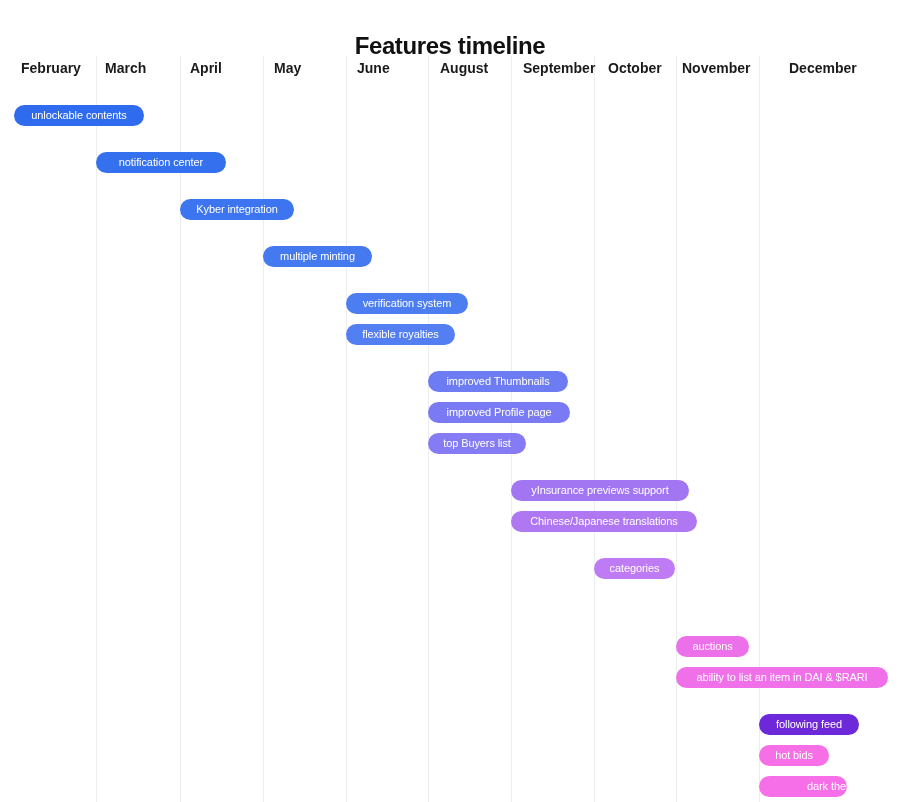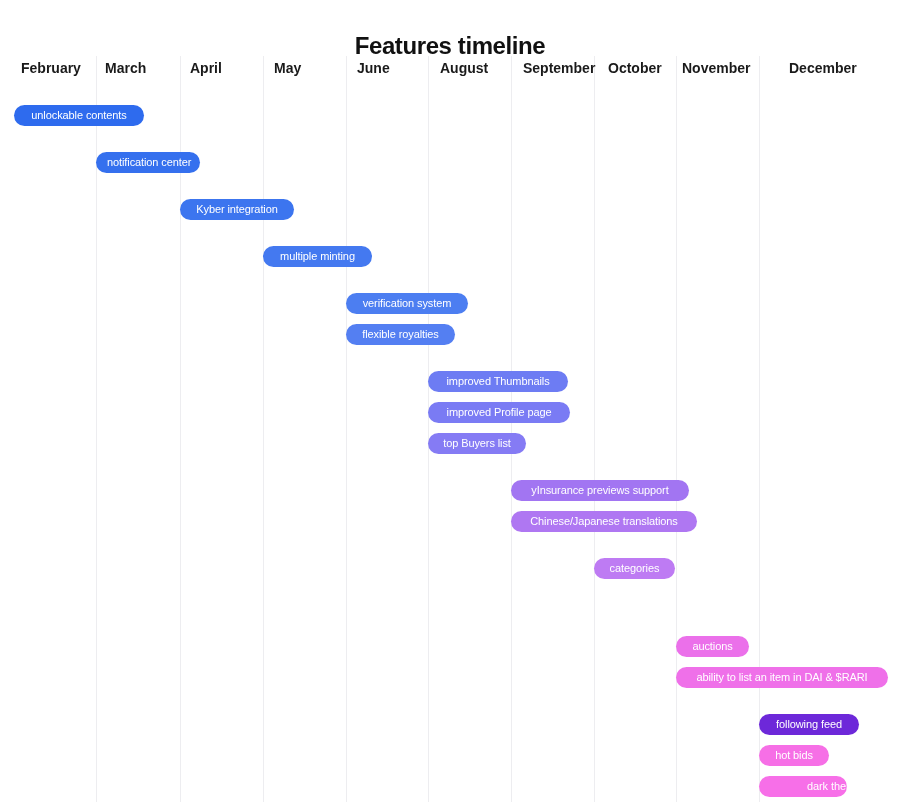--- a/index.html
+++ b/index.html
@@ -113,21 +113,21 @@
       <div class="month-label" style="left: 357px; color: rgb(26, 26, 26);">June</div>
       <div class="month-label" style="left: 440px; color: rgb(26, 26, 26);">August</div>
       <div class="month-label" style="left: 523px; color: rgb(26, 26, 26);">September</div>
       <div class="month-label" style="left: 608px; color: rgb(26, 26, 26);">October</div>
       <div class="month-label" style="left: 682px; color: rgb(26, 26, 26);">November</div>
       <div class="month-label" style="left: 773px; color: rgb(26, 26, 26); padding-left: 16px;">December</div>
     </div>
 
   <div id="pill-layer">
       <div class="pill" title="unlockable contents" style="left: 14px; top: 105px; width: 130px; background: rgb(46, 107, 238); color: rgb(255, 255, 255);">unlockable contents</div>
-      <div class="pill" title="notification center" style="left: 96px; top: 152px; width: 104px; background: rgb(53, 112, 238); color: rgb(255, 255, 255);">notification center</div>
+      <div class="pill" title="notification center" style="left: 96px; top: 152px; width: 130px; background: rgb(53, 112, 238); color: rgb(255, 255, 255);">notification center</div>
       <div class="pill" title="Kyber integration" style="left: 180px; top: 199px; width: 114px; background: rgb(60, 117, 239); color: rgb(255, 255, 255);">Kyber integration</div>
       <div class="pill" title="multiple minting" style="left: 263px; top: 246px; width: 109px; background: rgb(68, 121, 240); color: rgb(255, 255, 255);">multiple minting</div>
       <div class="pill" title="verification system" style="left: 346px; top: 293px; width: 122px; background: rgb(76, 126, 241); color: rgb(255, 255, 255);">verification system</div>
       <div class="pill" title="flexible royalties" style="left: 346px; top: 324px; width: 109px; background: rgb(84, 127, 242); color: rgb(255, 255, 255);">flexible royalties</div>
       <div class="pill" title="improved Thumbnails" style="left: 428px; top: 371px; width: 140px; background: rgb(109, 124, 243); color: rgb(255, 255, 255);">improved Thumbnails</div>
       <div class="pill" title="improved Profile page" style="left: 428px; top: 402px; width: 142px; background: rgb(122, 123, 244); color: rgb(255, 255, 255);">improved Profile page</div>
       <div class="pill" title="top Buyers list" style="left: 428px; top: 433px; width: 98px; background: rgb(133, 123, 244); color: rgb(255, 255, 255);">top Buyers list</div>
       <div class="pill" title="Chinese/Japanese translations" style="left: 511px; top: 511px; width: 186px; background: rgb(175, 119, 242); color: rgb(255, 255, 255);">Chinese/Japanese translations</div>
       <div class="pill" title="yInsurance previews support" style="left: 511px; top: 480px; width: 178px; background: rgb(162, 117, 242); color: rgb(255, 255, 255);">yInsurance previews support</div>
       <div class="pill" title="categories" style="left: 594px; top: 558px; width: 81px; background: rgb(190, 123, 243); color: rgb(255, 255, 255);">categories</div>

